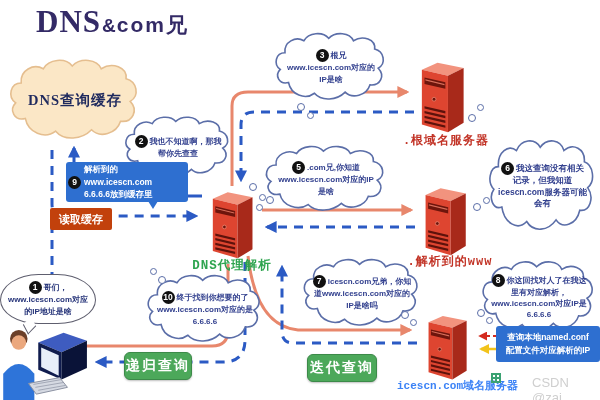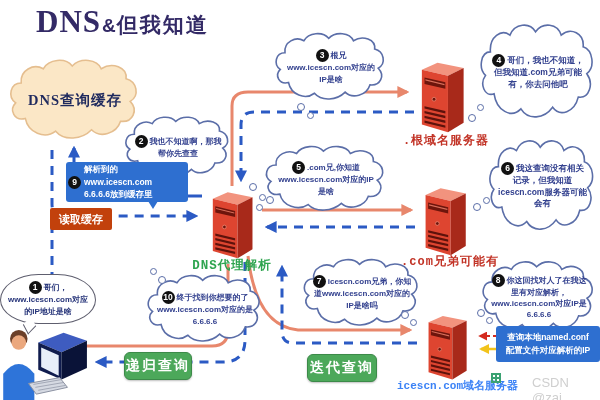--- a/index.html
+++ b/index.html
@@ -91,21 +91,21 @@
     <path class="res" d="M52,150 L52,204 Q52,216 64,216 L196,216" marker-end="url(#mRes)"></path>
     <path class="res" d="M52,224 L52,292"></path>
     <path class="store" d="M202,196 L86,196 Q74,196 74,184 L74,148" marker-end="url(#mRes)"></path>
     <path class="thin-red" d="M497,336 L480,336" marker-end="url(#mRed)"></path>
     <path class="thin-yel" d="M497,349 L481,349" marker-end="url(#mYel)"></path>
   </svg>
 
   <div class="title">
     <span class="t-dns">DNS</span>
     <span class="t-amp">&amp;</span>
-    <span class="t-cjk">但我知道</span>
+    <span class="t-cjk">com兄</span>
   </div>
 
   <div class="cloud cream" style="left:6px;top:56px;width:138px;height:88px;">
     <svg viewBox="0 0 100 62" preserveAspectRatio="none">
       <path class="cpath" d="M14,44 C6,46 2,38 7,33 C1,29 3,19 11,19 C10,10 20,5 27,9 C31,2 43,1 48,7 C54,1 66,2 69,9 C77,4 88,8 87,16 C95,18 97,28 90,32 C96,38 92,47 83,46 C80,55 68,58 62,52 C55,59 42,60 36,53 C28,59 16,54 14,44 Z"></path>
     </svg>
     <div class="cloud-text">DNS查询缓存</div>
   </div>
 
   <div class="cloud" style="left:122px;top:114px;width:112px;height:66px;">
@@ -119,28 +119,20 @@
 
   <div class="cloud" style="left:272px;top:30px;width:118px;height:74px;">
     <svg viewBox="0 0 100 62" preserveAspectRatio="none">
         <path class="cpath" d="M14,44 C6,46 2,38 7,33 C1,29 3,19 11,19 C10,10 20,5 27,9 C31,2 43,1 48,7 C54,1 66,2 69,9 C77,4 88,8 87,16 C95,18 97,28 90,32 C96,38 92,47 83,46 C80,55 68,58 62,52 C55,59 42,60 36,53 C28,59 16,54 14,44 Z"></path>
       </svg>
     <div class="cloud-text">
         <span><span class="badge">3</span><span>根兄 www.icescn.com对应的IP是啥</span></span>
       </div>
   </div>
 
-  <div class="cloud" style="left:477px;top:20px;width:122px;height:104px;">
-    <svg viewBox="0 0 100 62" preserveAspectRatio="none">
-        <path class="cpath" d="M14,44 C6,46 2,38 7,33 C1,29 3,19 11,19 C10,10 20,5 27,9 C31,2 43,1 48,7 C54,1 66,2 69,9 C77,4 88,8 87,16 C95,18 97,28 90,32 C96,38 92,47 83,46 C80,55 68,58 62,52 C55,59 42,60 36,53 C28,59 16,54 14,44 Z"></path>
-      </svg>
-    <div class="cloud-text" style="font-size:8.5px;">
-        <span><span class="badge">4</span><span>哥们，我也不知道，但我知道.com兄弟可能有，你去问他吧</span></span>
-      </div>
-  </div>
 
   <div class="cloud" style="left:262px;top:143px;width:128px;height:72px;">
     <svg viewBox="0 0 100 62" preserveAspectRatio="none">
         <path class="cpath" d="M14,44 C6,46 2,38 7,33 C1,29 3,19 11,19 C10,10 20,5 27,9 C31,2 43,1 48,7 C54,1 66,2 69,9 C77,4 88,8 87,16 C95,18 97,28 90,32 C96,38 92,47 83,46 C80,55 68,58 62,52 C55,59 42,60 36,53 C28,59 16,54 14,44 Z"></path>
       </svg>
     <div class="cloud-text">
         <span><span class="badge">5</span><span>.com兄,你知道www.icescn.com对应的IP是啥</span></span>
       </div>
   </div>
 
@@ -257,21 +249,21 @@
     <polygon points="8,18 38,25 38,90 8,81" fill="#DE4530"></polygon>
     <polygon points="38,25 56,16 56,79 38,90" fill="#A8291A"></polygon>
     <polygon points="11,27 35,32.6 35,40 11,34.4" fill="#6E150C"></polygon>
     <polygon points="12,29 34,34.4 34,35.8 12,30.4" fill="#D9705C"></polygon>
     <circle cx="22" cy="52" r="2.2" fill="#6E150C" stroke="#F2937E" stroke-width="0.8"></circle>
     <polygon points="11,60 35,65.6 35,68.3 11,62.7" fill="#5E120B"></polygon>
     <polygon points="11,65.5 35,71.1 35,73.8 11,68.2" fill="#5E120B"></polygon>
     <polygon points="11,71 35,76.6 35,79.3 11,73.7" fill="#5E120B"></polygon>
     <polygon points="11,76.5 35,82.1 35,84.8 11,79.2" fill="#5E120B"></polygon>
   </svg>
-  <div class="srv-label lbl-red" style="left:398px;top:253px;width:104px;">.com兄弟可能有</div>
+  <div class="srv-label lbl-red" style="left:398px;top:253px;width:104px;">.解析到的www</div>
 
   <svg class="server" style="left:419px;top:308px;" width="54" height="73" viewBox="0 0 60 92">
     <polygon points="8,18 26,10 56,16 38,25" fill="#F2937E"></polygon>
     <polygon points="8,18 38,25 38,90 8,81" fill="#DE4530"></polygon>
     <polygon points="38,25 56,16 56,79 38,90" fill="#A8291A"></polygon>
     <polygon points="11,27 35,32.6 35,40 11,34.4" fill="#6E150C"></polygon>
     <polygon points="12,29 34,34.4 34,35.8 12,30.4" fill="#D9705C"></polygon>
     <circle cx="22" cy="52" r="2.2" fill="#6E150C" stroke="#F2937E" stroke-width="0.8"></circle>
     <polygon points="11,60 35,65.6 35,68.3 11,62.7" fill="#5E120B"></polygon>
     <polygon points="11,65.5 35,71.1 35,73.8 11,68.2" fill="#5E120B"></polygon>

